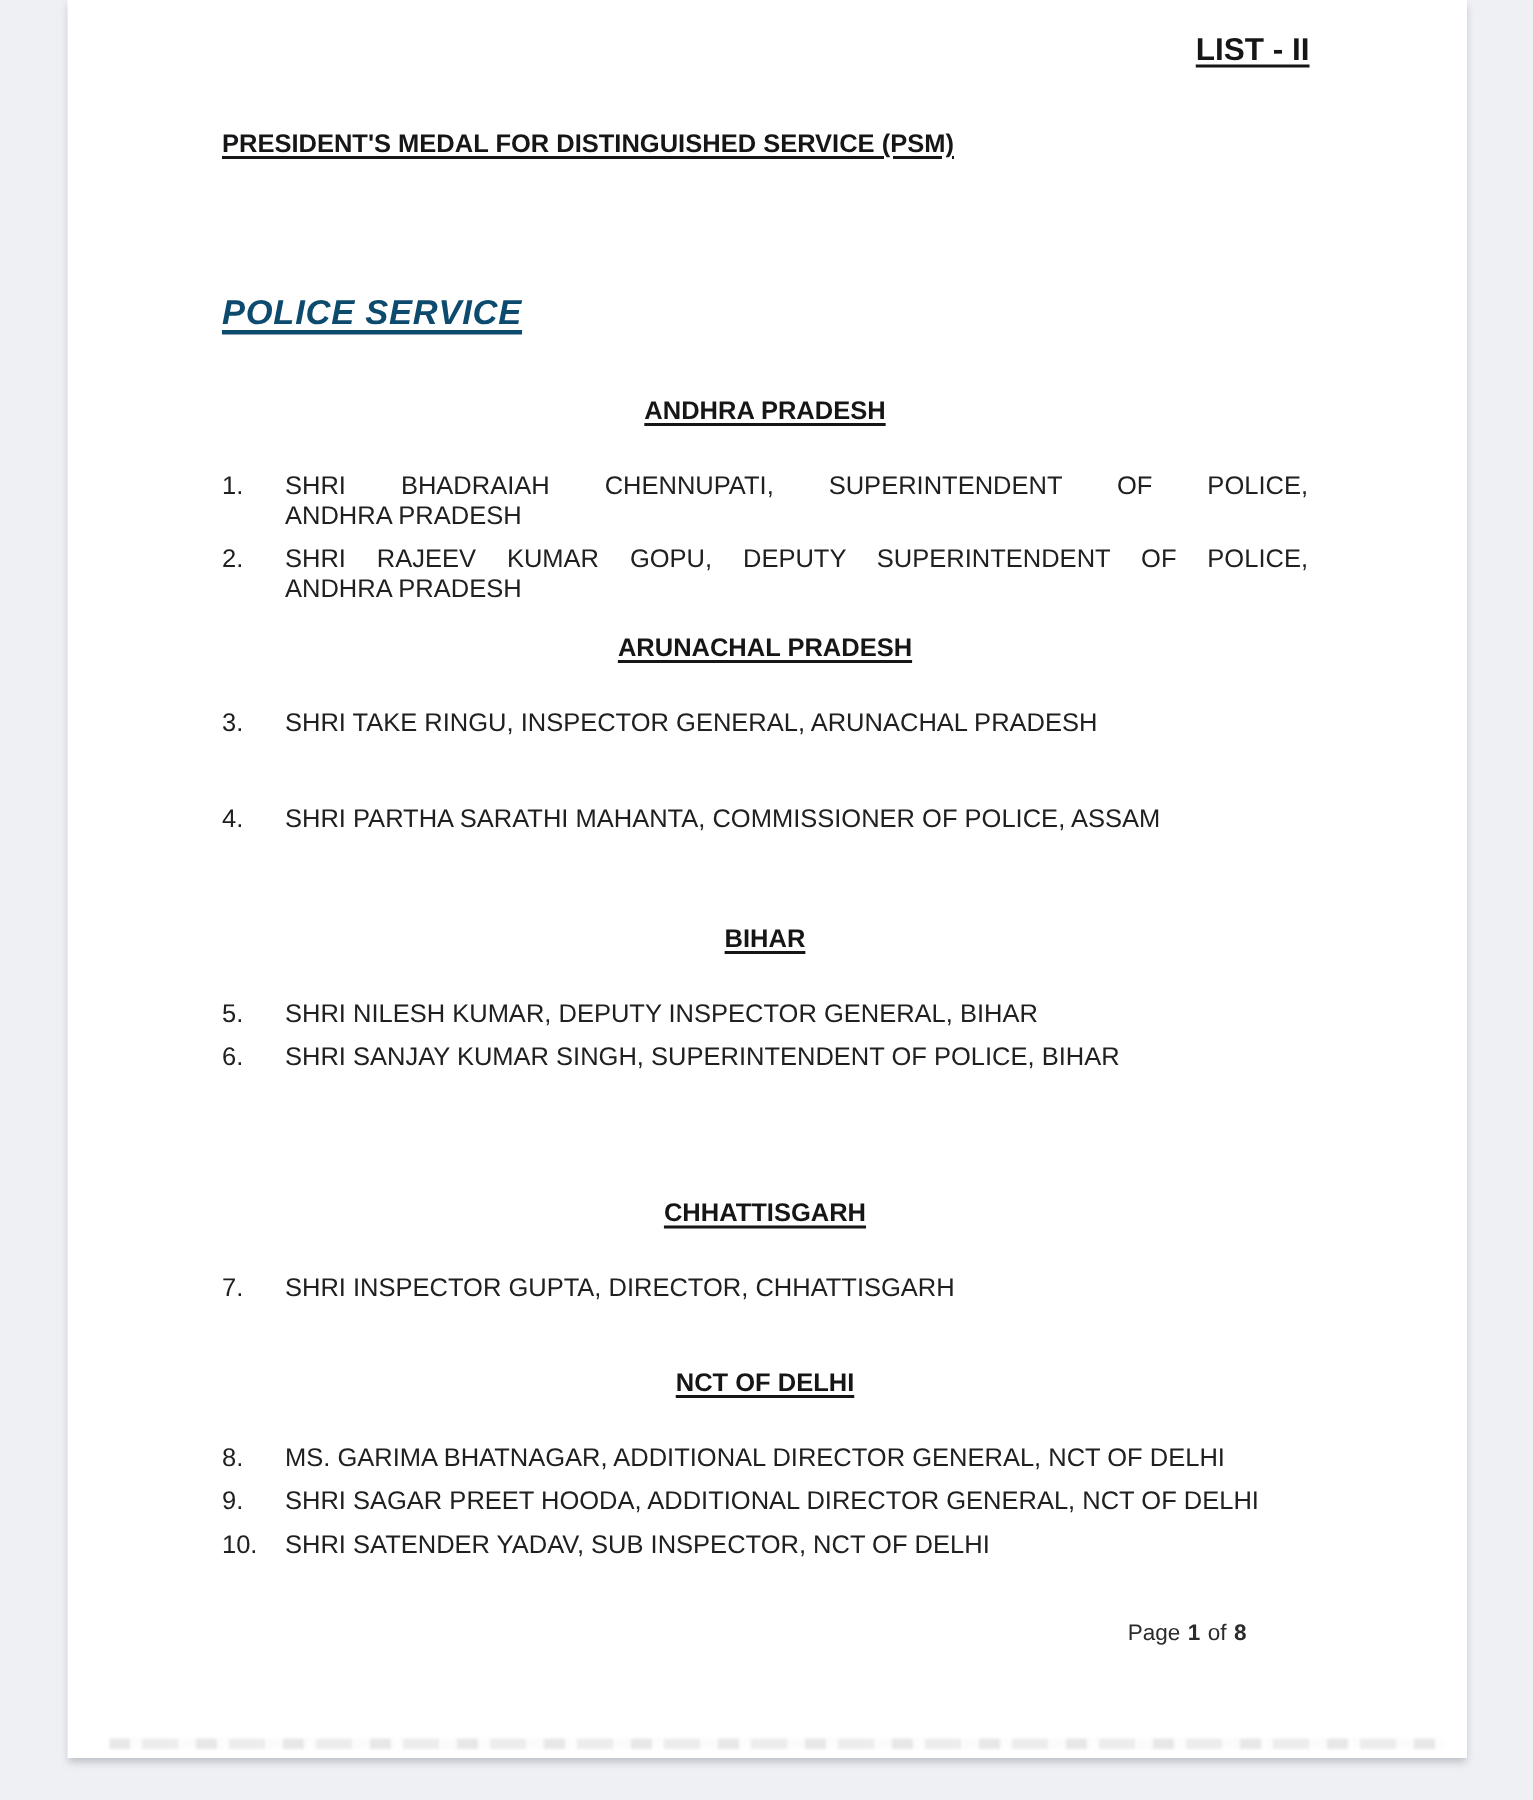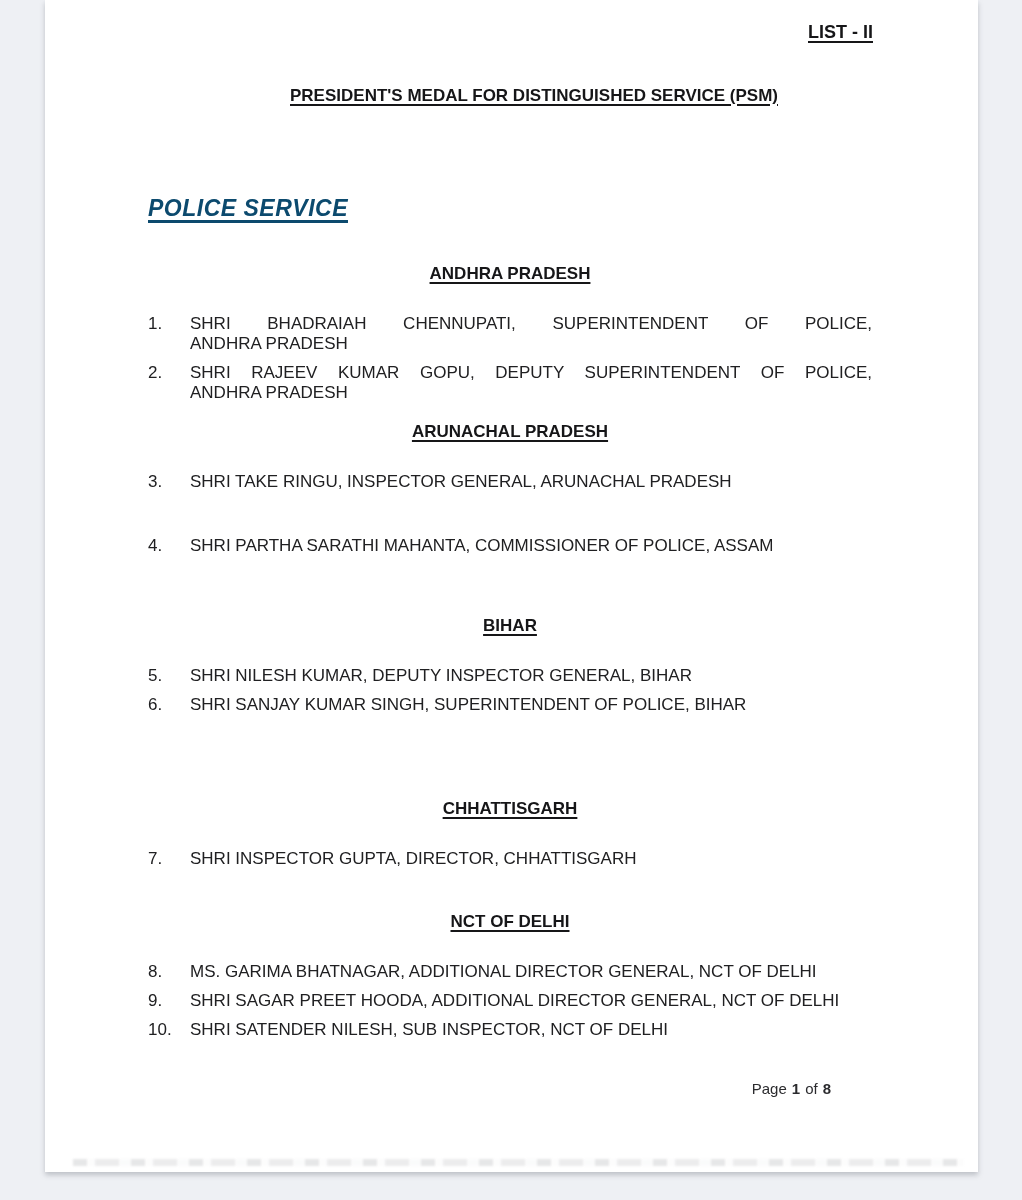--- a/index.html
+++ b/index.html
@@ -14,25 +14,25 @@
   .page {
     position:absolute; left:45px; top:0;
     width:933px; height:1172px;
     background:#ffffff;
     box-shadow:0 3px 5px rgba(110,115,125,0.38);
   }
   .abs { position:absolute; }
 
   .list-label {
     top:22px; right:105px;
-    font-size:18px; font-weight:bold; color:#161618;
+    font-size:21px; font-weight:bold; color:#161618;
     text-decoration:underline; text-decoration-thickness:2px; text-underline-offset:3px;
   }
   .doc-title, .doc-subtitle {
-    left:103px; right:58px; text-align:center;
+    left:103px; right:58px; text-align:left;
     font-size:17px; font-weight:bold; color:#161618;
     text-decoration:underline; text-decoration-thickness:2px; text-underline-offset:3px;
     line-height:20px;
   }
   .doc-title { top:86px; }
   .doc-subtitle { top:134px; }
   .category-heading {
     top:195px; left:103px;
     font-size:23px; font-weight:bold; color:#0c4a6e;
     line-height:26px; letter-spacing:0.5px;
@@ -155,21 +155,21 @@
     </div>
     <div class="entry">
       <span class="num">9.</span>
       <span class="txt">
         <span class="line">SHRI SAGAR PREET HOODA, ADDITIONAL DIRECTOR GENERAL, NCT OF DELHI</span>
       </span>
     </div>
     <div class="entry">
       <span class="num">10.</span>
       <span class="txt">
-        <span class="line">SHRI SATENDER NILESH, SUB INSPECTOR, NCT OF DELHI</span>
+        <span class="line">SHRI SATENDER YADAV, SUB INSPECTOR, NCT OF DELHI</span>
       </span>
     </div>
   </div>
 
   <div class="abs page-footer">
     <span>Page</span>
     <span class="bold">1</span>
     <span>of</span>
     <span class="bold">8</span>
   </div>

